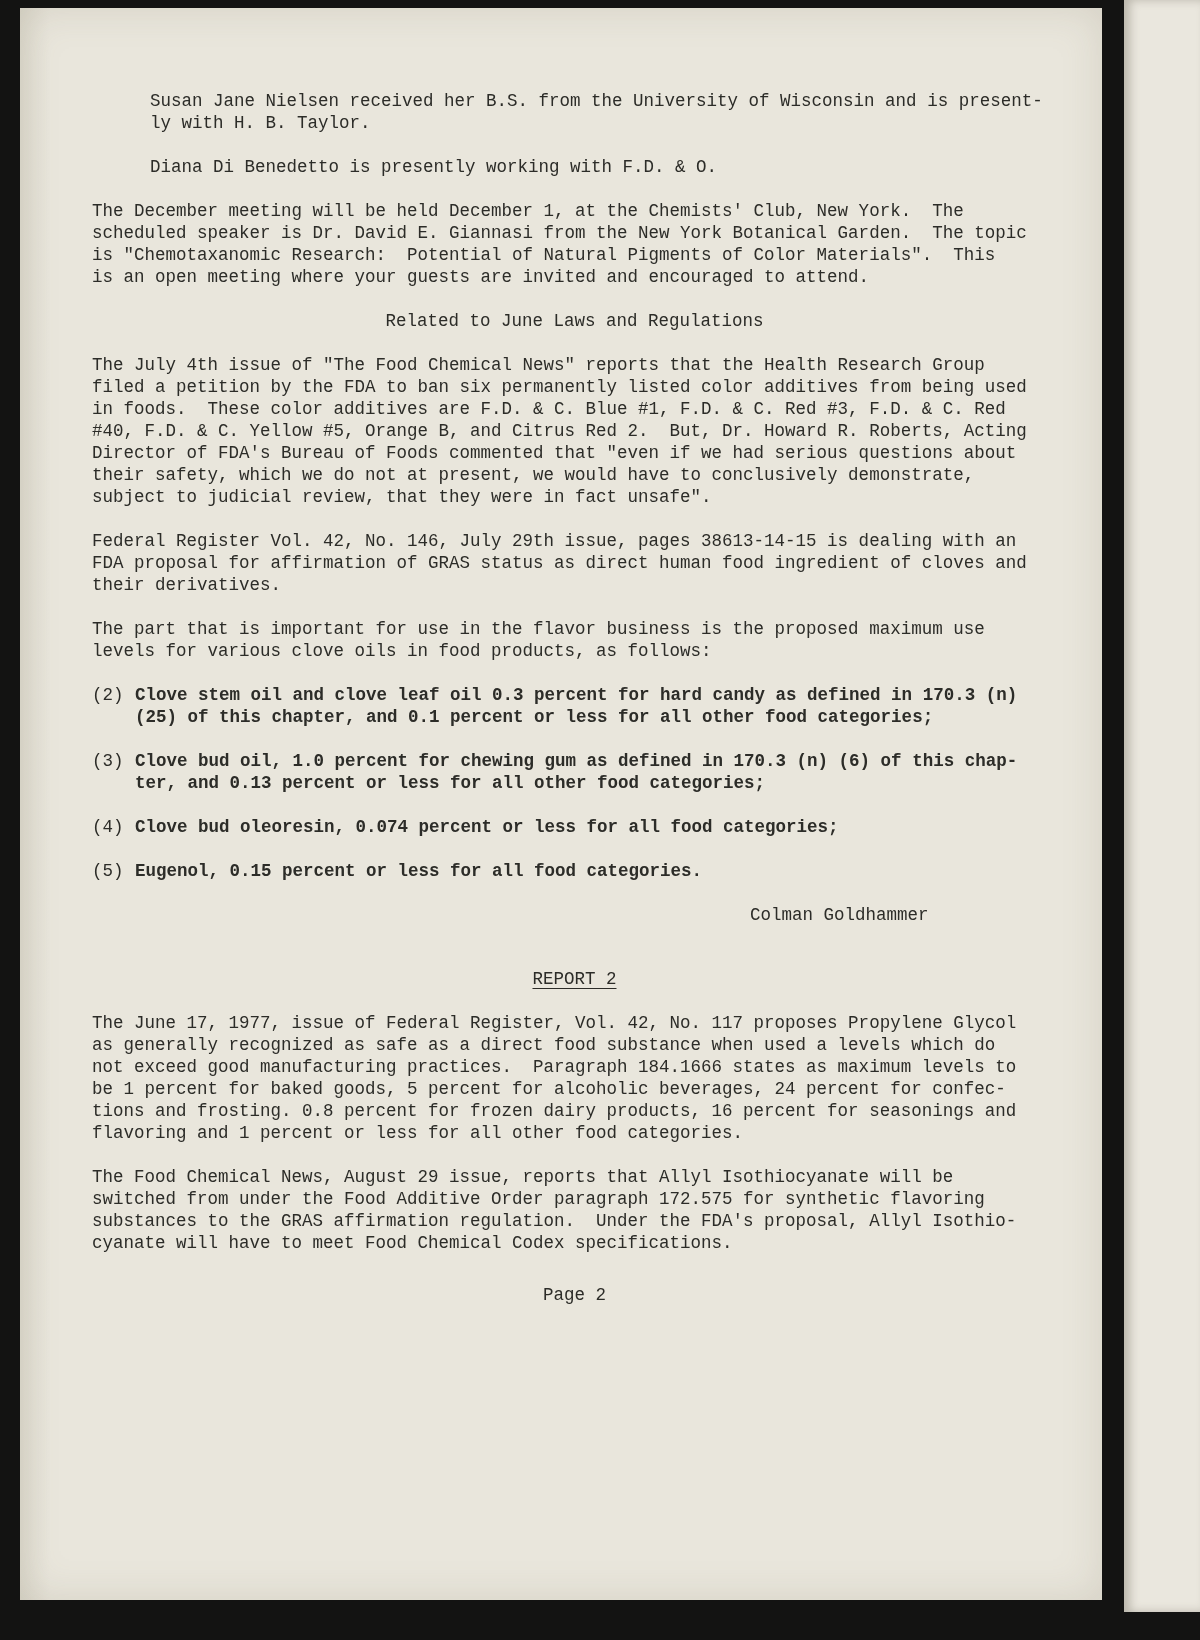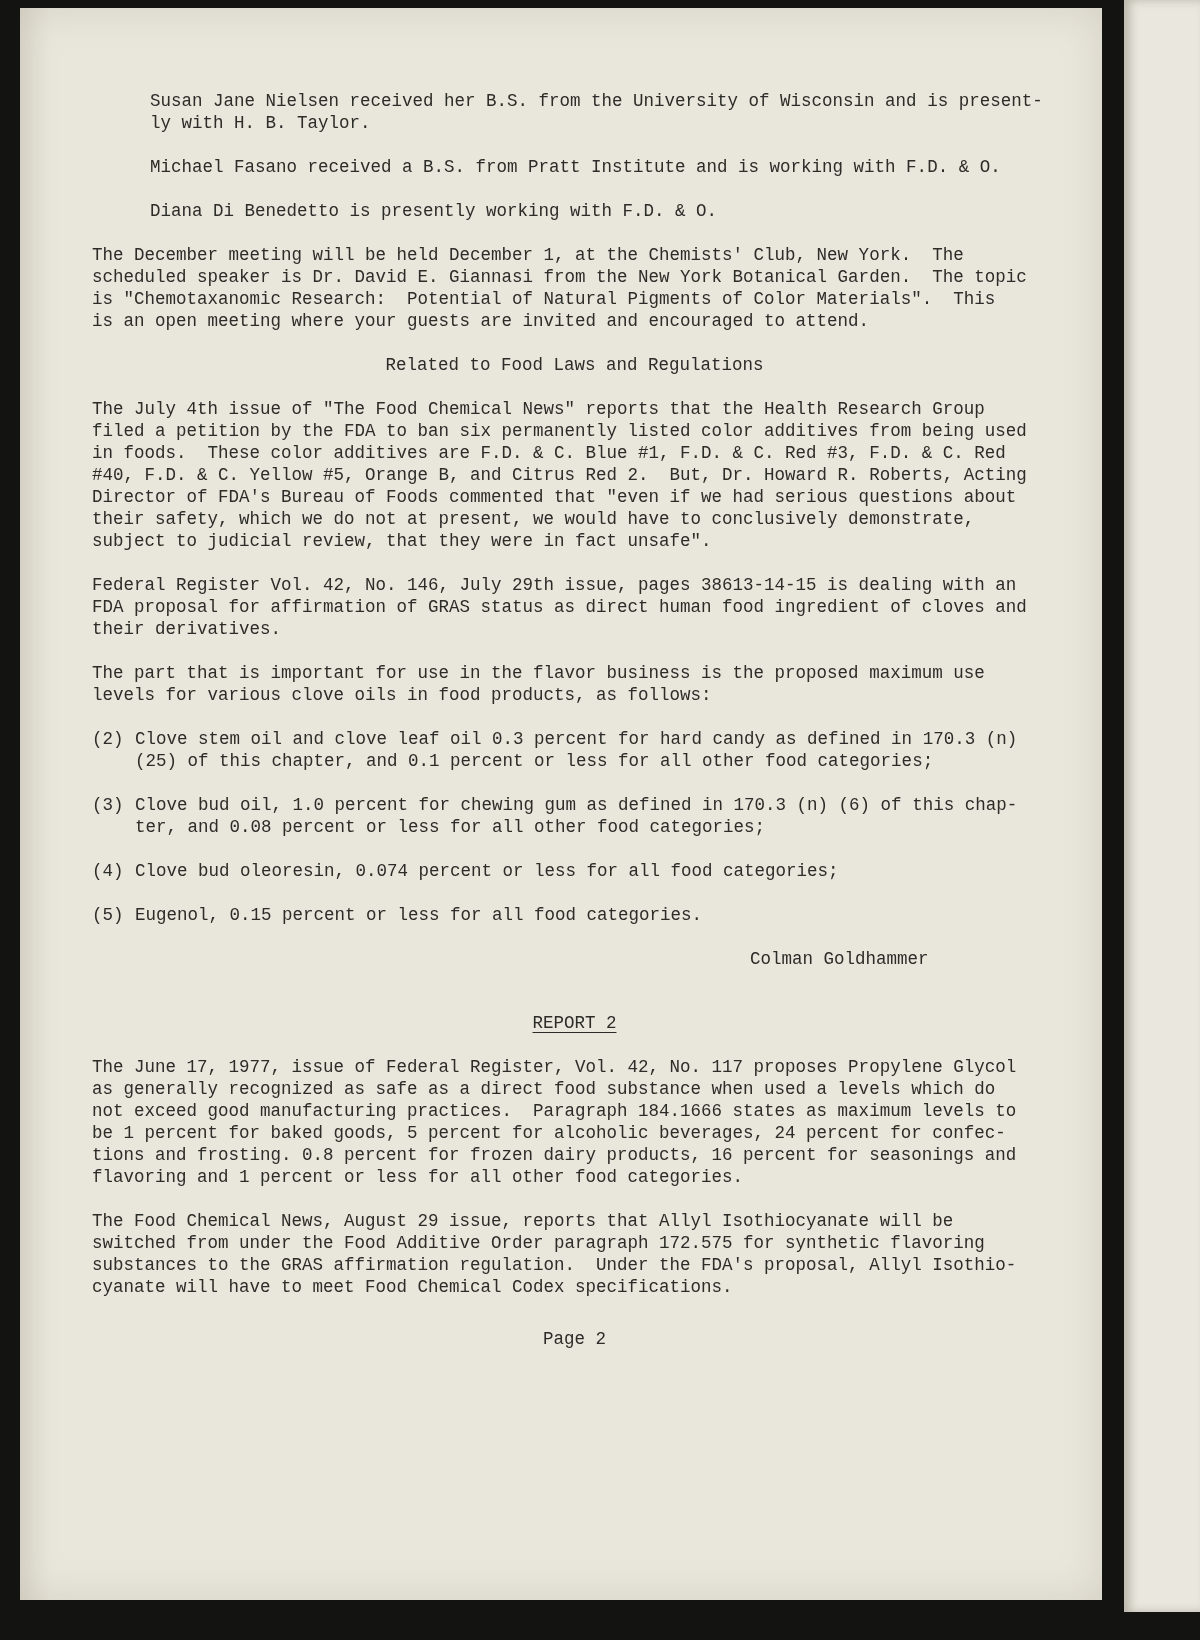--- a/index.html
+++ b/index.html
@@ -65,53 +65,53 @@
     display: flex;
     margin: 0 0 22px 0;
   }
   .list-marker {
     flex: 0 0 43px;
     white-space: pre;
   }
   .list-text {
     flex: 1;
     white-space: pre-wrap;
+    font-weight: bold;
   }
   .signature {
     padding-left: 658px;
     margin: 0 0 22px 0;
   }
   .footer {
     text-align: center;
     margin-top: 30px;
   }
 </style>
 </head>
 <body>
 
 <div class="scan">
 
   <div class="paper">
 
     <section>
       <p class="para bio">Susan Jane Nielsen received her B.S. from the University of Wisconsin and is present-
 ly with H. B. Taylor.</p>
-      <p class="para bio">Michael Fasano received a B.S. from Pratt Institute and is working with F.D. &amp; O.</p>
       <p class="para bio">Diana Di Benedetto is presently working with F.D. &amp; O.</p>
     </section>
 
     <section>
       <p class="para">The December meeting will be held December 1, at the Chemists' Club, New York.  The
 scheduled speaker is Dr. David E. Giannasi from the New York Botanical Garden.  The topic
 is "Chemotaxanomic Research:  Potential of Natural Pigments of Color Materials".  This
 is an open meeting where your guests are invited and encouraged to attend.</p>
     </section>
 
     <section>
-      <h3 class="subheading">Related to Food Laws and Regulations</h3>
+      <h3 class="subheading">Related to June Laws and Regulations</h3>
       <p class="para">The July 4th issue of "The Food Chemical News" reports that the Health Research Group
 filed a petition by the FDA to ban six permanently listed color additives from being used
 in foods.  These color additives are F.D. &amp; C. Blue #1, F.D. &amp; C. Red #3, F.D. &amp; C. Red
 #40, F.D. &amp; C. Yellow #5, Orange B, and Citrus Red 2.  But, Dr. Howard R. Roberts, Acting
 Director of FDA's Bureau of Foods commented that "even if we had serious questions about
 their safety, which we do not at present, we would have to conclusively demonstrate,
 subject to judicial review, that they were in fact unsafe".</p>
       <p class="para">Federal Register Vol. 42, No. 146, July 29th issue, pages 38613-14-15 is dealing with an
 FDA proposal for affirmation of GRAS status as direct human food ingredient of cloves and
 their derivatives.</p>
@@ -119,21 +119,21 @@
 levels for various clove oils in food products, as follows:</p>
 
       <div class="list-item">
         <span class="list-marker">(2)</span>
         <span class="list-text">Clove stem oil and clove leaf oil 0.3 percent for hard candy as defined in 170.3 (n)
 (25) of this chapter, and 0.1 percent or less for all other food categories;</span>
       </div>
       <div class="list-item">
         <span class="list-marker">(3)</span>
         <span class="list-text">Clove bud oil, 1.0 percent for chewing gum as defined in 170.3 (n) (6) of this chap-
-ter, and 0.08 percent or less for all other food categories;</span>
+ter, and 0.13 percent or less for all other food categories;</span>
       </div>
       <div class="list-item">
         <span class="list-marker">(4)</span>
         <span class="list-text">Clove bud oleoresin, 0.074 percent or less for all food categories;</span>
       </div>
       <div class="list-item">
         <span class="list-marker">(5)</span>
         <span class="list-text">Eugenol, 0.15 percent or less for all food categories.</span>
       </div>
 

